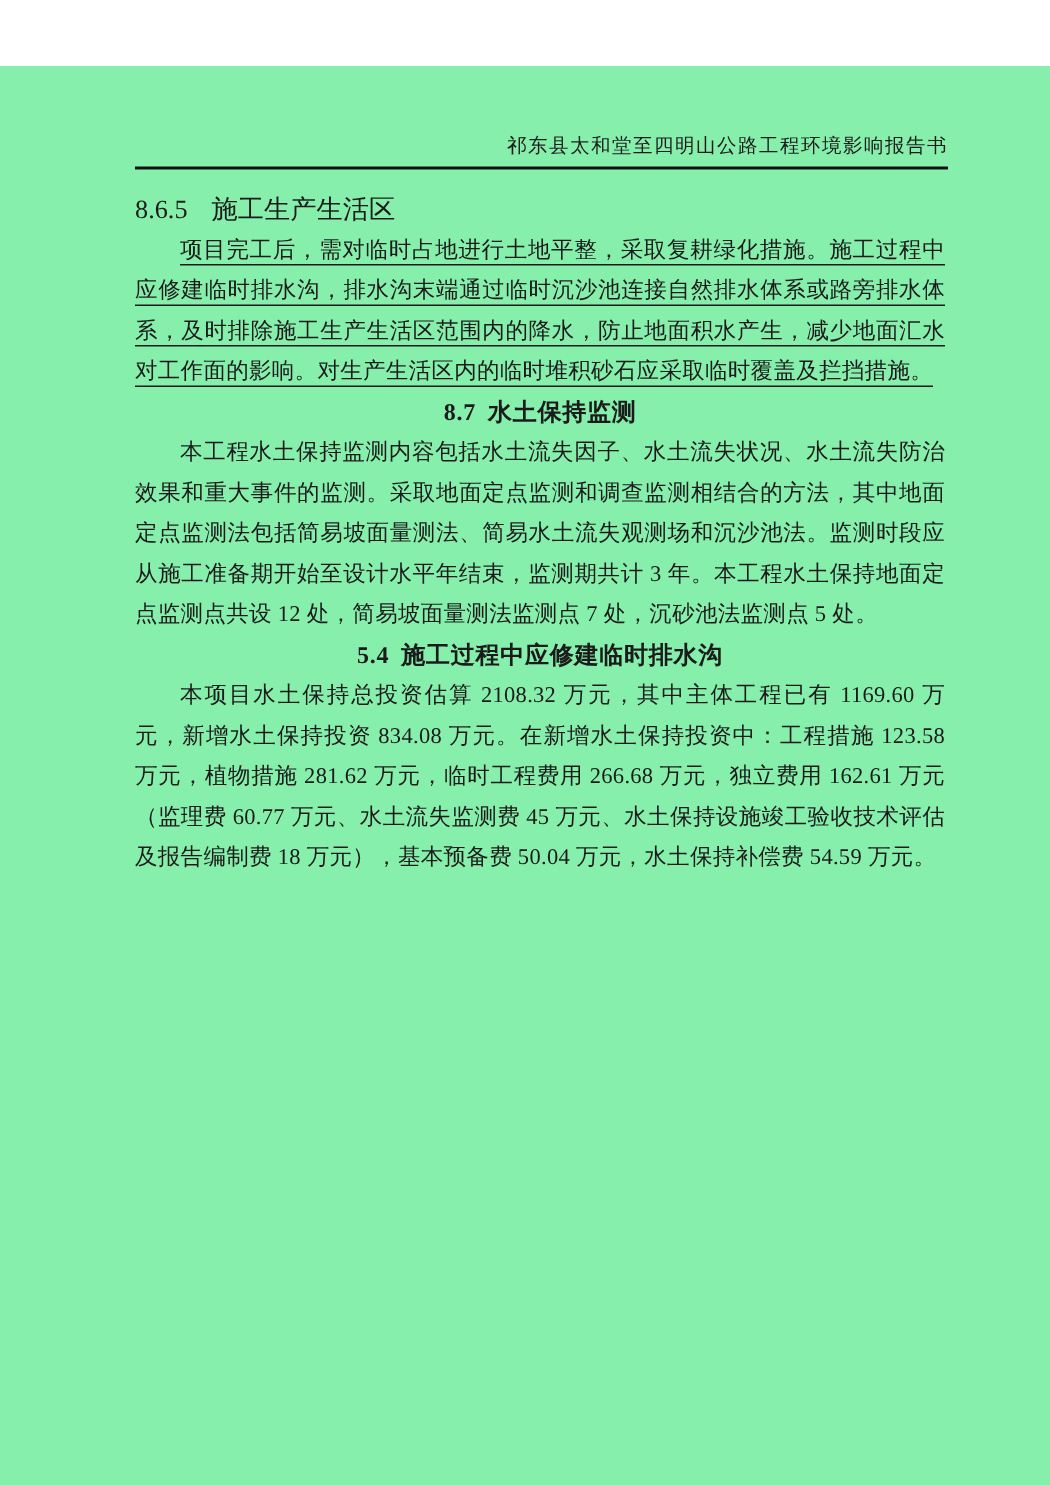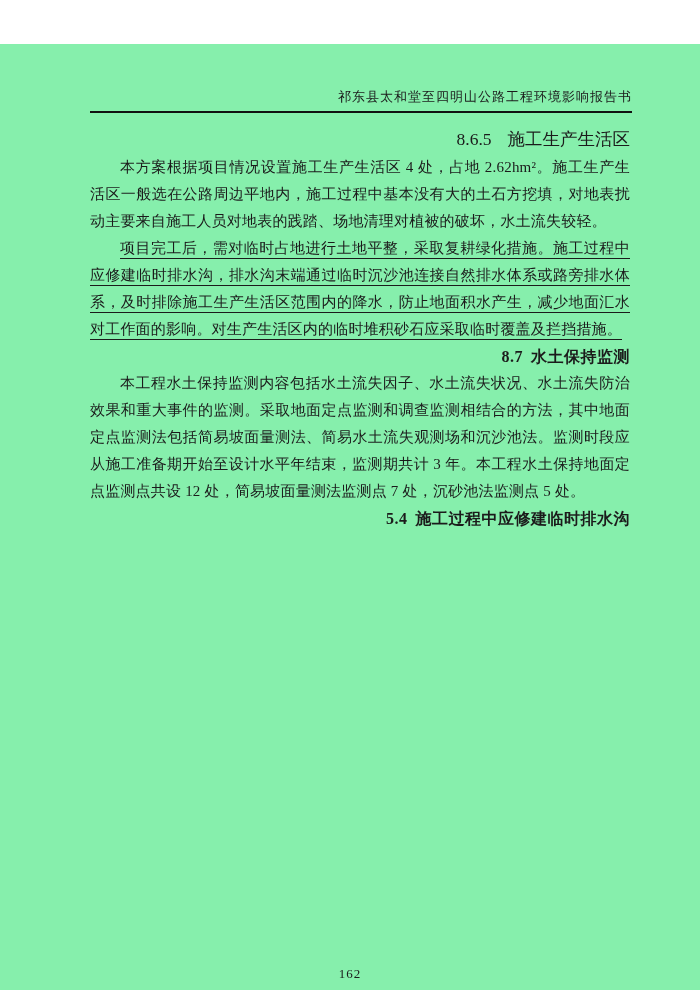--- a/index.html
+++ b/index.html
@@ -38,30 +38,30 @@
     width: 540px;
     font-size: 15px;
     line-height: 27px;
     text-align: justify;
   }
   .h-level3 {
     font-size: 17.5px;
     line-height: 30px;
     font-weight: normal;
     margin: 0;
-    text-align: right;
+    text-align: left;
   }
   .h-level3 .h-num { margin-right: 16px; }
   .h-level2 {
     font-family: "Liberation Sans", "DejaVu Sans", sans-serif;
     font-size: 16px;
     line-height: 27px;
     font-weight: bold;
     margin: 0;
-    text-align: right;
+    text-align: center;
     letter-spacing: 0.5px;
   }
   .h-level2 .h-num { margin-right: 8px; font-family: "Liberation Serif", serif; }
   .para {
     margin: 0;
     text-indent: 2em;
     letter-spacing: 0.2px;
   }
   .para.underlined {
     text-decoration: underline;
@@ -85,34 +85,33 @@
 <div class="page">
 
   <div class="running-header">祁东县太和堂至四明山公路工程环境影响报告书</div>
 
   <div class="content">
 
     <h3 class="h-level3">
       <span class="h-num">8.6.5</span><span>施工生产生活区</span>
     </h3>
 
-    <p class="para">本方案根据项目情况设置施工生产生活区 4 处，占地 2.62hm²。施工生产生活区一般选在公路周边平地内，施工过程中基本没有大的土石方挖填，对地表扰动主要来自施工人员对地表的践踏、场地清理对植被的破坏，水土流失较轻。</p>
 
     <p class="para underlined">项目完工后，需对临时占地进行土地平整，采取复耕绿化措施。施工过程中应修建临时排水沟，排水沟末端通过临时沉沙池连接自然排水体系或路旁排水体系，及时排除施工生产生活区范围内的降水，防止地面积水产生，减少地面汇水对工作面的影响。对生产生活区内的临时堆积砂石应采取临时覆盖及拦挡措施。</p>
 
 
     <h2 class="h-level2">
       <span class="h-num">8.7</span><span>水土保持监测</span>
     </h2>
 
     <p class="para">本工程水土保持监测内容包括水土流失因子、水土流失状况、水土流失防治效果和重大事件的监测。采取地面定点监测和调查监测相结合的方法，其中地面定点监测法包括简易坡面量测法、简易水土流失观测场和沉沙池法。监测时段应从施工准备期开始至设计水平年结束，监测期共计 3 年。本工程水土保持地面定点监测点共设 12 处，简易坡面量测法监测点 7 处，沉砂池法监测点 5 处。</p>
 
     <h2 class="h-level2">
       <span class="h-num">5.4</span><span>施工过程中应修建临时排水沟</span>
     </h2>
 
+    <p class="para">本项目水土保持总投资估算 2108.32 万元，其中主体工程已有 1169.60 万元，新增水土保持投资 834.08 万元。在新增水土保持投资中：工程措施 123.58 万元，植物措施 281.62 万元，临时工程费用 266.68 万元，独立费用 162.61 万元（监理费 60.77 万元、水土流失监测费 45 万元、水土保持设施竣工验收技术评估及报告编制费 18 万元），基本预备费 50.04 万元，水土保持补偿费 54.59 万元。</p>
 
 
   </div>
 
-  <div class="page-footer">162</div>
 
 </div>
 
 </body></html>

